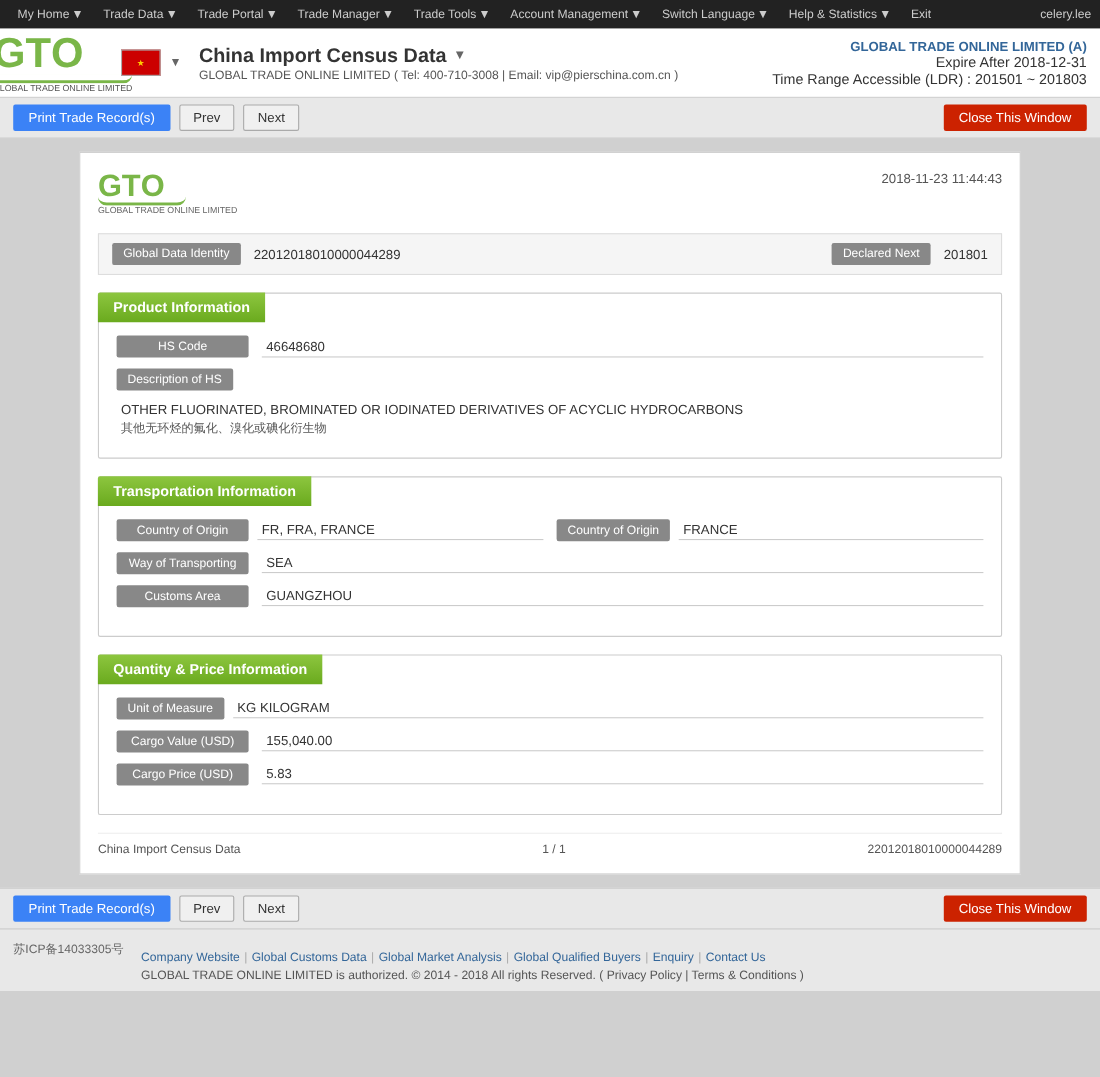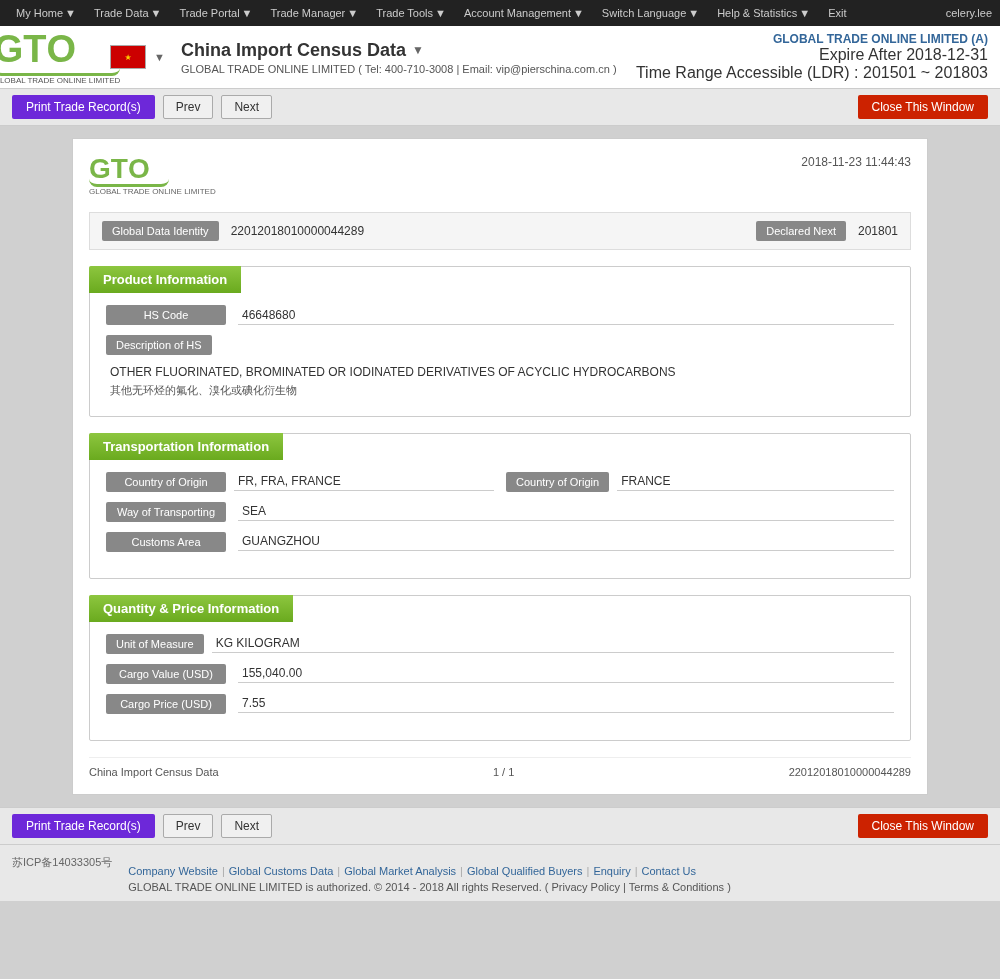--- a/index.html
+++ b/index.html
@@ -46,33 +46,33 @@
       display: flex; align-items: center; justify-content: center;
       cursor: pointer;
     }
     .flag-stars { color: #ffcc00; font-size: 8px; }
     .header-title-area { margin-left: 16px; }
     .header-title { font-size: 18px; font-weight: bold; color: #333; display: flex; align-items: center; gap: 6px; }
     .dropdown-arrow { font-size: 12px; color: #666; cursor: pointer; }
     .header-subtitle { font-size: 11px; color: #555; margin-top: 2px; }
     .header-right { margin-left: auto; text-align: right; }
     .header-company { color: #336699; font-size: 12px; font-weight: bold; }
-    .header-expire { font-size: 16px; color: #333; }
+    .header-expire { font-size: 13px; color: #333; }
 
     
     .toolbar {
       background: #e8e8e8;
       padding: 6px 12px;
       display: flex;
       align-items: center;
       gap: 8px;
       border-bottom: 1px solid #ccc;
     }
     .btn-green {
-      background: #6d28d9;
+      background: #3b82f6;
       color: #fff;
       border: none;
       padding: 5px 14px;
       font-size: 12px;
       cursor: pointer;
       border-radius: 2px;
     }
     .btn-nav {
       background: #f0f0f0;
       color: #333;
@@ -434,21 +434,21 @@
             <span class="label-badge">Unit of Measure</span>
             <span class="field-value">KG KILOGRAM</span>
           </div>
         </div>
         <div class="field-row">
           <span class="field-label">Cargo Value (USD)</span>
           <span class="field-value">155,040.00</span>
         </div>
         <div class="field-row">
           <span class="field-label">Cargo Price (USD)</span>
-          <span class="field-value">7.55</span>
+          <span class="field-value">5.83</span>
         </div>
       </div>
     </div>
 
     <div class="card-footer">
       <span>China Import Census Data</span>
       <span>1 / 1</span>
       <span>22012018010000044289</span>
     </div>
 

